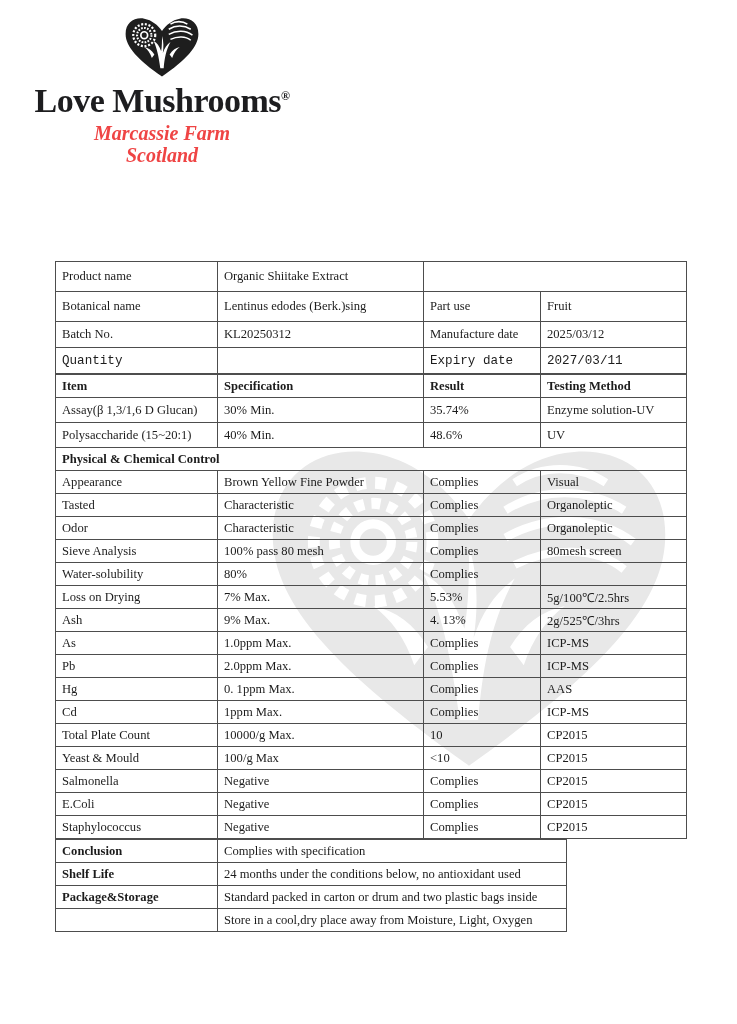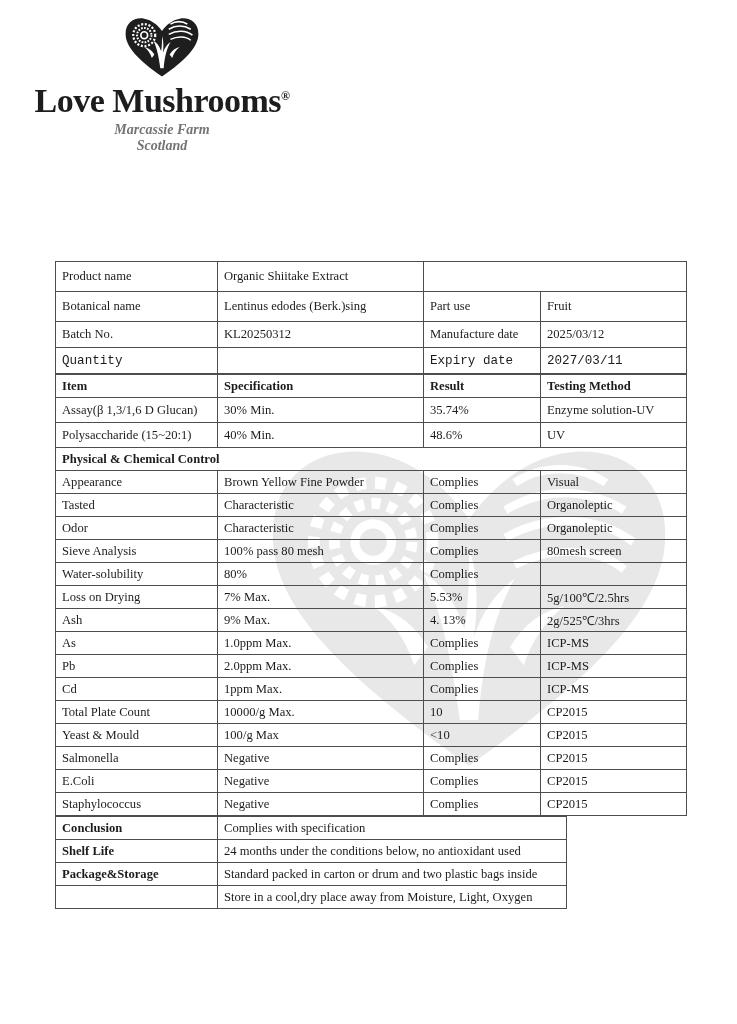--- a/index.html
+++ b/index.html
@@ -34,24 +34,24 @@
     color:#1d1d1f;
   }
   .brand-reg{
     font-size:12px;
     vertical-align:super;
     font-weight:bold;
   }
   .tagline{
     font-style:italic;
     font-weight:600;
-    font-size:14px;
+    font-size:20px;
     line-height:1.12;
     margin-top:4px;
-    color:#737373;
+    color:#ef4444;
   }
   .tagline .t2{margin-top:0;}
   
   .watermark{
     position:absolute;
     left:238px; top:428px;
     width:462px; height:356px;
     color:#e8e8e8;
     z-index:0;
   }
@@ -232,20 +232,26 @@
         <td>Complies</td>
         <td>ICP-MS</td>
       </tr>
       <tr>
         <td>Pb</td>
         <td>2.0ppm Max.</td>
         <td>Complies</td>
         <td>ICP-MS</td>
       </tr>
       <tr>
+        <td>Hg</td>
+        <td>0. 1ppm Max.</td>
+        <td>Complies</td>
+        <td>AAS</td>
+      </tr>
+      <tr>
         <td>Cd</td>
         <td>1ppm Max.</td>
         <td>Complies</td>
         <td>ICP-MS</td>
       </tr>
       <tr>
         <td>Total Plate Count</td>
         <td>10000/g Max.</td>
         <td>10</td>
         <td>CP2015</td>

